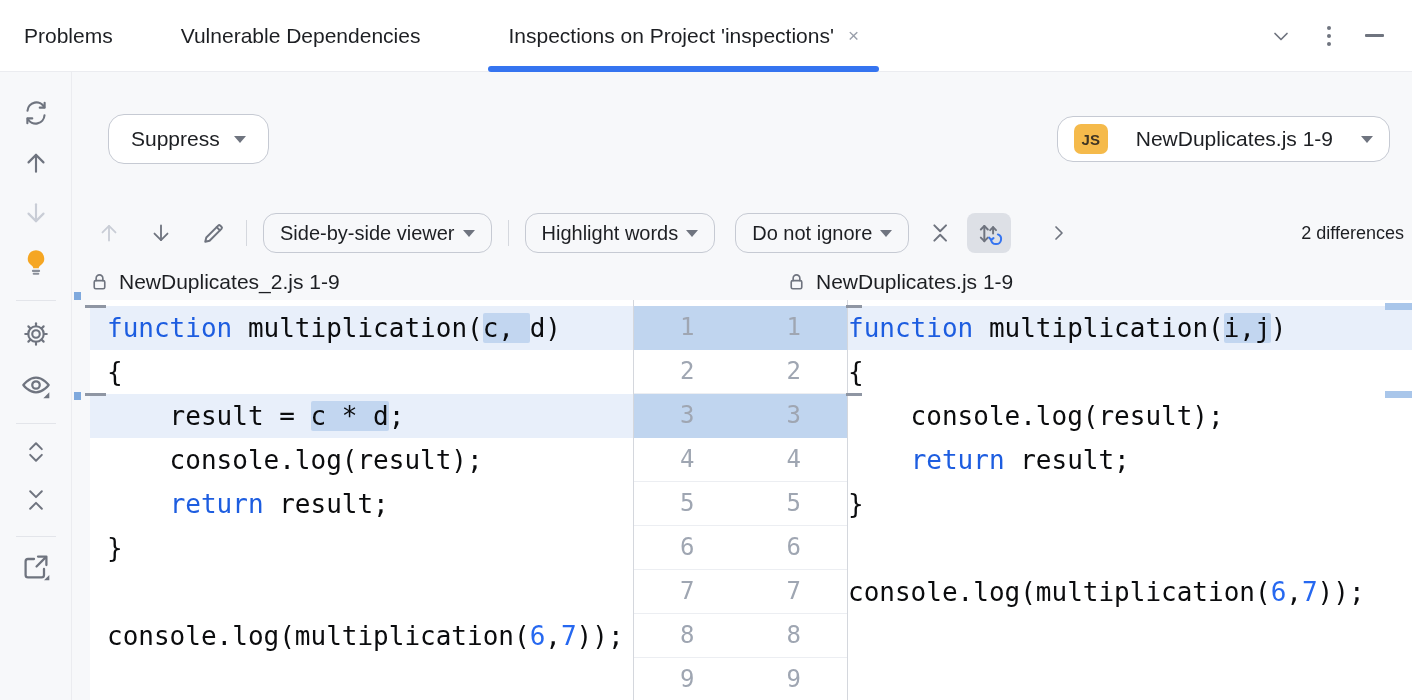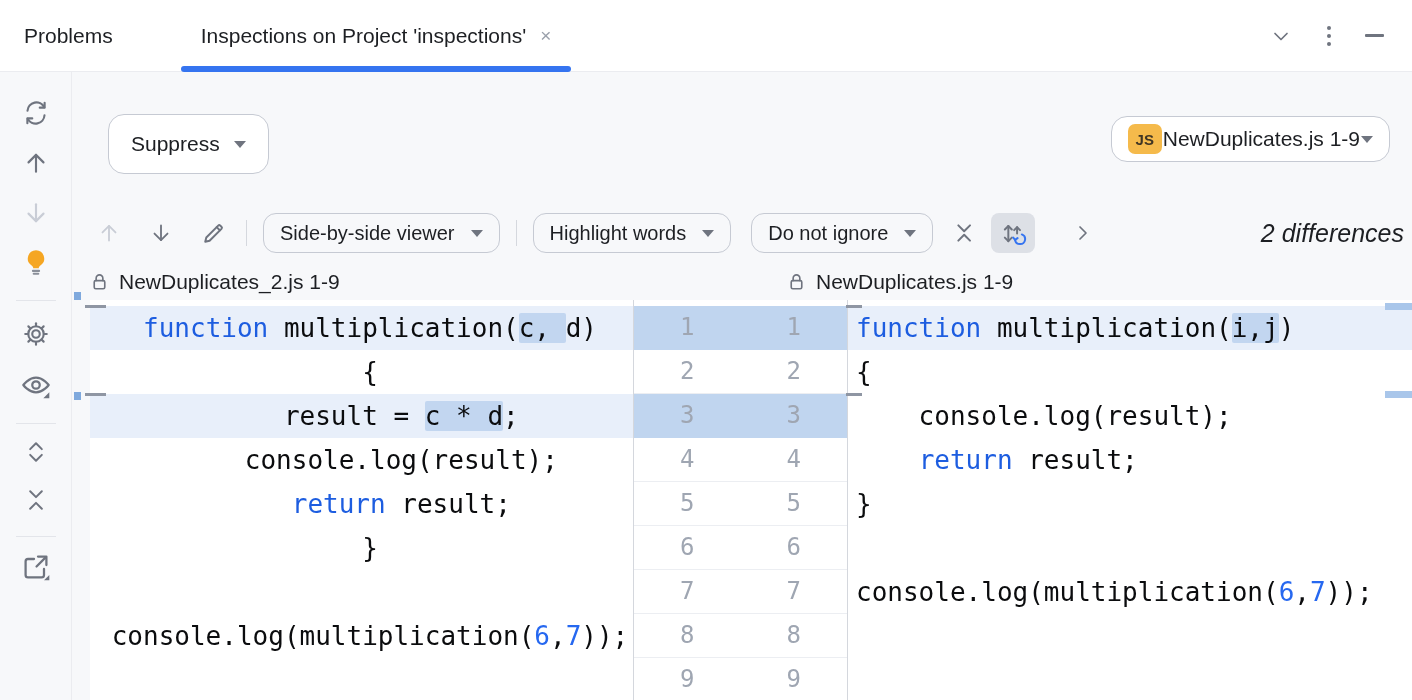--- a/index.html
+++ b/index.html
@@ -38,77 +38,80 @@
   .side { position:absolute; left:0; top:72px; width:72px; bottom:0; background:#f7f8fa;
           border-right:1px solid var(--border); display:flex; flex-direction:column; align-items:center; }
   .side .it { margin-top:20px; }
   .side hr { border:none; width:40px; height:1px; background:#e3e5ea; margin-top:22px; }
 
   
   .content { position:absolute; left:72px; top:72px; right:0; bottom:0; background:#f7f8fa; }
 
   .btn { display:inline-flex; align-items:center; gap:14px; background:#fff;
          border:1px solid var(--pill-border); border-radius:16px; font-size:21px; color:var(--text); }
-  .suppress { position:absolute; left:36px; top:42px; height:60px; padding:0 22px; }
-  .file-select { position:absolute; right:22px; top:44px; height:46px; padding:0 16px; gap:1px; }
+  .suppress { position:absolute; left:36px; top:42px; height:50px; padding:0 22px; }
+  .file-select { position:absolute; right:22px; top:44px; height:46px; padding:0 16px; gap:28px; }
   .js-badge { width:34px; height:30px; border-radius:7px; background:var(--js-badge); color:#3f3524;
               font-size:15px; font-weight:700; display:flex; align-items:center; justify-content:center; }
   .caret { width:0; height:0; border:6px solid transparent; border-top:7px solid var(--icon);
            margin-top:7px; }
 
   
   .dtb { position:absolute; left:24px; top:138px; right:8px; height:46px; display:flex; align-items:center; }
   .dtb .ico { margin-right:26px; }
   .vdiv { width:1px; height:26px; background:#d5d8de; margin-right:16px; }
   .pill { height:40px; border:1px solid var(--pill-border); border-radius:13px; padding:0 16px;
-          display:inline-flex; align-items:center; gap:16px; font-size:20px; color:var(--text);
+          display:inline-flex; align-items:center; gap:8px; font-size:20px; color:var(--text);
           margin-right:16px; background:transparent; }
   .sync-box { width:44px; height:40px; background:#dde0e6; border-radius:8px; display:flex;
               align-items:center; justify-content:center; margin-right:36px; }
-  .diff-count { margin-left:auto; font-size:25px; color:var(--text);font-style:italic; }
+  .diff-count { margin-left:auto; font-size:18px; color:var(--text); }
 
   
   .pane-head { position:absolute; top:198px; display:flex; align-items:center; gap:8px;
                font-size:21px; color:var(--text); }
   .pane-head.l { left:16px;align-items:flex-end; } .pane-head.r { left:713px; }
 
   
   .diff { position:absolute; left:0; right:0; top:228px; bottom:0; }
   .pane { position:absolute; top:0; bottom:0; background:#fff; padding-top:6px; overflow:hidden; }
   .pane.left  { left:18px;  width:543px; }
   .pane.right { left:776px; right:0; }
   .gutter { position:absolute; top:0; bottom:0; left:561px; width:215px; background:#fff;
             border-left:1px solid #d4d7dd; border-right:1px solid #d4d7dd; padding-top:6px; }
   .gutter-row { height:44px; display:flex; font-family:"DejaVu Sans Mono", monospace;
                 font-size:24px; color:var(--gutter-num); border-bottom:1px solid #eceef2; }
   .gutter-row div { flex:1; text-align:center; line-height:43px; }
   .gutter-row.changed { background:var(--gutter-changed); border-bottom-color:transparent; }
   .code-line { height:44px; line-height:44px; white-space:pre;
                font-family:"DejaVu Sans Mono", monospace; font-size:26px; color:var(--code); }
-  .pane.left  .code-line { padding-left:17px;text-align:center; }
-  .pane.right .code-line { padding-left:8px; }
+  .pane.left  .code-line { padding-left:17px; }
+  .pane.right .code-line { padding-left:0; }
   .code-line.changed { background:var(--changed-line); }
   .tok-k { color:var(--kw); } .tok-n { color:var(--num); } .tok-t { color:var(--code); }
   .word-hl { background:var(--changed-word); border-radius:2px; }
 
   .stripe-mark { position:absolute; z-index:5; background:var(--stripe); }
   .stripe-mark.r1 { left:1313px; top:3px;  width:27px; height:7px; }
   .stripe-mark.r2 { left:1313px; top:91px; width:27px; height:7px; }
   .edge-mark { position:absolute; z-index:5; background:#7fa9dd; width:7px; height:8px; left:2px; }
   .edge-mark.m1 { top:-8px; } .edge-mark.m2 { top:92px; }
   .tick { position:absolute; z-index:5; background:#8f96a3; height:3px; }
   .tick.l1 { left:13px;  width:21px; top:5px; }  .tick.l2 { left:13px;  width:21px; top:93px; }
   .tick.r1 { left:774px; width:16px; top:5px; }  .tick.r2 { left:774px; width:16px; top:93px; }
 </style>
 </head>
 <body>
 
 <div class="header">
   <div class="tab bold">
     <span>Problems</span>
+  </div>
+  <div class="tab">
+    <span>Vulnerable Dependencies</span>
   </div>
   <div class="tab active">
     <span>Inspections on Project 'inspections'</span>
     <span class="close">×</span>
     <span class="underline"></span>
   </div>
   <div class="spacer"></div>
   <div class="win-icons">
     <span>
       <svg width="24" height="24" viewBox="0 0 24 24">

